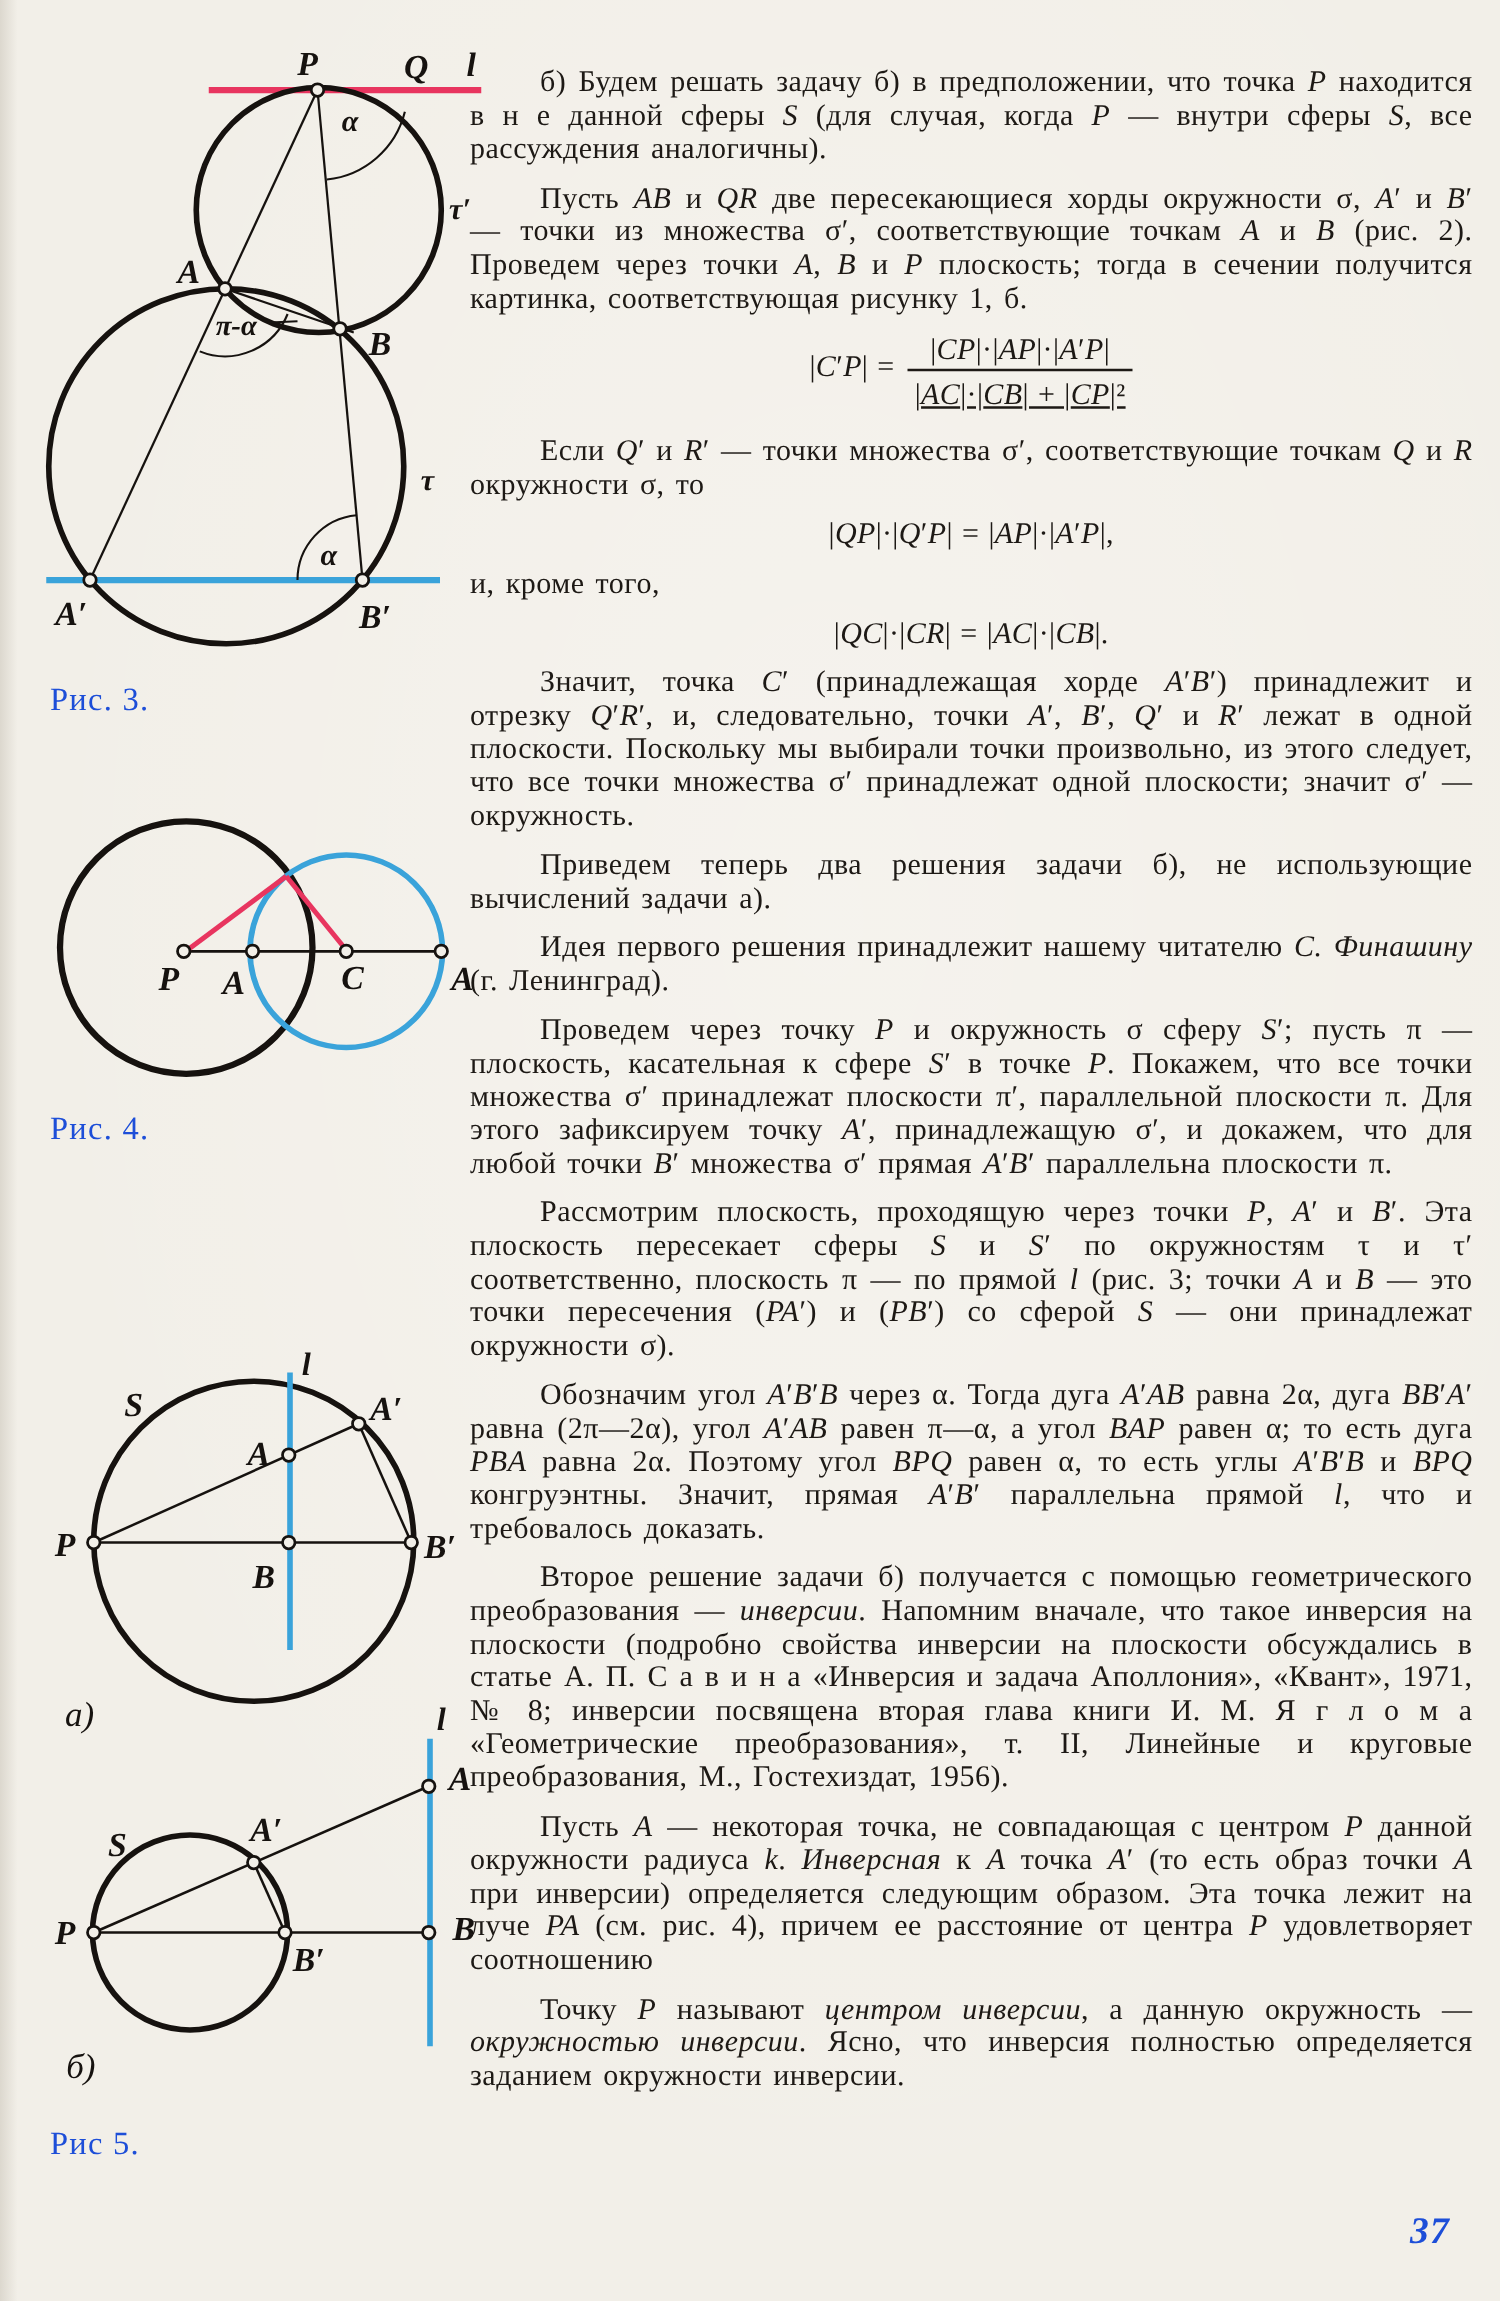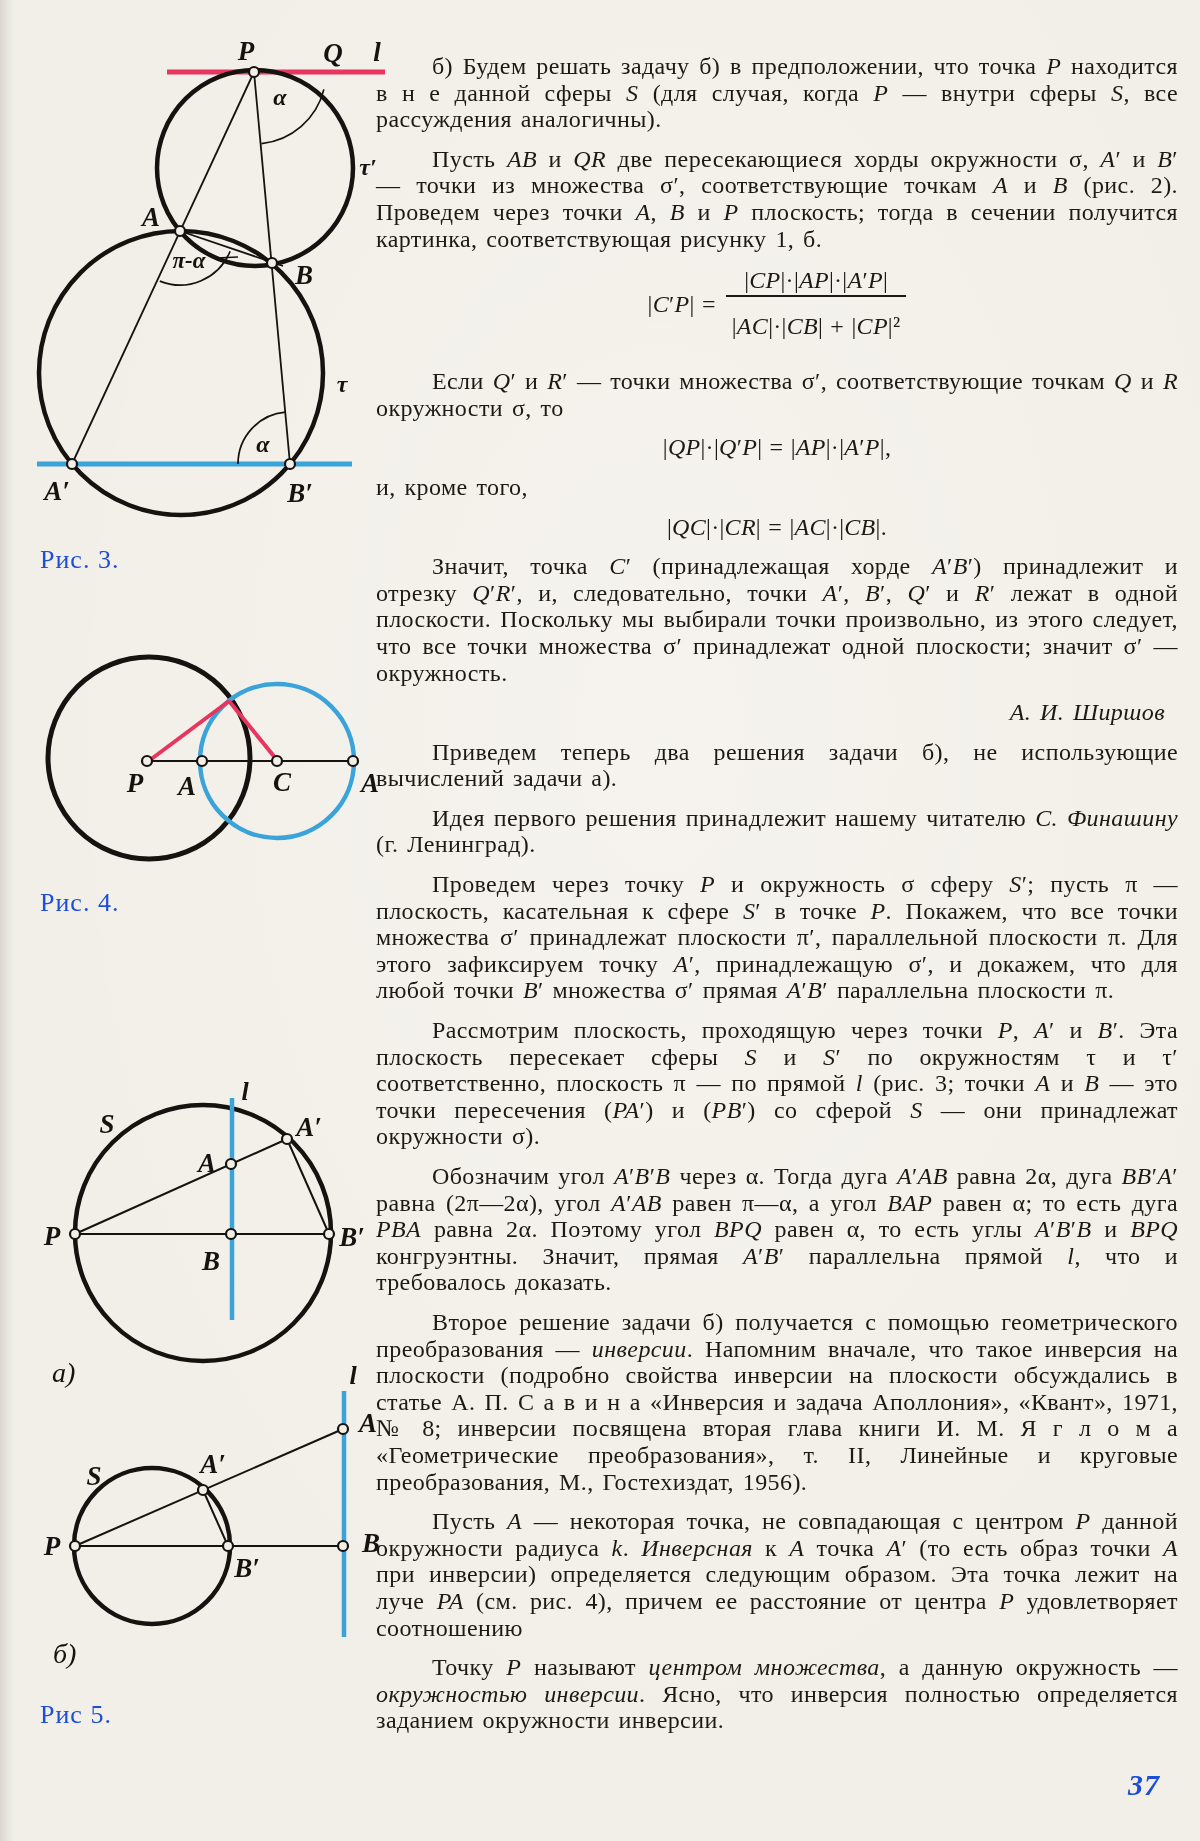--- a/index.html
+++ b/index.html
@@ -20,21 +20,21 @@
     position:absolute;left:363px;top:40px;width:828px;
     font-size:24px;line-height:26.6px;text-align:justify;
     letter-spacing:.4px;word-spacing:2.5px;
   }
   .para{margin:13px;text-indent:56px;}
   .noindent{text-indent:0;}
   .gap-top{margin-top:12px;}
   .formula{margin:7px 0;text-align:center;text-indent:0;font-size:24px;letter-spacing:.3px;word-spacing:1px;}
   .formula i, .para i, .sig i{font-style:italic;}
   .frac{display:inline-block;vertical-align:-22px;text-align:center;line-height:30px;}
-  .frac .den{border-top:2.2px solid #1d1915;padding:14px 6px;}
+  .frac .den{border-top:2.2px solid #1d1915;padding:4px 6px;text-decoration:underline;}
   .frac .num{padding:0 6px;}
   .f1lhs{display:inline-block;margin-right:10px;}
   .sig{text-align:right;font-style:italic;padding-right:26px;text-indent:0;margin:0;}
   .pageno{position:absolute;left:1128px;top:1768px;font-size:30px;font-weight:700;font-style:italic;letter-spacing:1px;color:#1d4ed8;}
 </style>
 </head>
 <body>
 
 <div class="fig" style="left:0;top:30px;">
   <svg width="400" height="500" viewBox="0 30 400 500">
@@ -146,24 +146,23 @@
 
   <div class="formula">
     <span class="f1lhs">|<i>C</i>′<i>P</i>| =</span><span class="frac"><span class="num">|<i>CP</i>|·|<i>AP</i>|·|<i>A</i>′<i>P</i>|</span><span class="den" style="display:block;">|<i>AC</i>|·|<i>CB</i>| + |<i>CP</i>|²</span></span>
   </div>
 
   <p class="para">Если <i>Q</i>′ и <i>R</i>′ — точки множества σ′, соответствующие точкам <i>Q</i> и <i>R</i> окружности σ, то</p>
   <div class="formula">|<i>QP</i>|·|<i>Q</i>′<i>P</i>| = |<i>AP</i>|·|<i>A</i>′<i>P</i>|,</div>
   <p class="para noindent">и, кроме того,</p>
   <div class="formula">|<i>QC</i>|·|<i>CR</i>| = |<i>AC</i>|·|<i>CB</i>|.</div>
   <p class="para">Значит, точка <i>C</i>′ (принадлежащая хорде <i>A</i>′<i>B</i>′) принадлежит и отрезку <i>Q</i>′<i>R</i>′, и, следовательно, точки <i>A</i>′, <i>B</i>′, <i>Q</i>′ и <i>R</i>′ лежат в одной плоскости. Поскольку мы выбирали точки произвольно, из этого следует, что все точки множества σ′ принадлежат одной плоскости; значит σ′ — окружность.</p>
-  <p class="sig">А. И. Ширшов</p>
   <p class="para">Приведем теперь два решения задачи б), не использующие вычислений задачи а).</p>
   <p class="para">Идея первого решения принадлежит нашему читателю <i>С. Финашину</i> (г. Ленинград).</p>
   <p class="para">Проведем через точку <i>P</i> и окружность σ сферу <i>S</i>′; пусть π — плоскость, касательная к сфере <i>S</i>′ в точке <i>P</i>. Покажем, что все точки множества σ′ принадлежат плоскости π′, параллельной плоскости π. Для этого зафиксируем точку <i>A</i>′, принадлежащую σ′, и докажем, что для любой точки <i>B</i>′ множества σ′ прямая <i>A</i>′<i>B</i>′ параллельна плоскости π.</p>
   <p class="para">Рассмотрим плоскость, проходящую через точки <i>P</i>, <i>A</i>′ и <i>B</i>′. Эта плоскость пересекает сферы <i>S</i> и <i>S</i>′ по окружностям τ и τ′ соответственно, плоскость π — по прямой <i>l</i> (рис. 3; точки <i>A</i> и <i>B</i> — это точки пересечения (<i>PA</i>′) и (<i>PB</i>′) со сферой <i>S</i> — они принадлежат окружности σ).</p>
   <p class="para gap-top">Обозначим угол <i>A</i>′<i>B</i>′<i>B</i> через α. Тогда дуга <i>A</i>′<i>AB</i> равна 2α, дуга <i>BB</i>′<i>A</i>′ равна (2π—2α), угол <i>A</i>′<i>AB</i> равен π—α, а угол <i>BAP</i> равен α; то есть дуга <i>PBA</i> равна 2α. Поэтому угол <i>BPQ</i> равен α, то есть углы <i>A</i>′<i>B</i>′<i>B</i> и <i>BPQ</i> конгруэнтны. Значит, прямая <i>A</i>′<i>B</i>′ параллельна прямой <i>l</i>, что и требовалось доказать.</p>
   <p class="para">Второе решение задачи б) получается с помощью геометрического преобразования — <i>инверсии</i>. Напомним вначале, что такое инверсия на плоскости (подробно свойства инверсии на плоскости обсуждались в статье А. П. С а в и н а  «Инверсия и задача Аполлония», «Квант», 1971, № 8; инверсии посвящена вторая глава книги И. М. Я г л о м а «Геометрические преобразования», т. II, Линейные и круговые преобразования, М., Гостехиздат, 1956).</p>
   <p class="para">Пусть <i>A</i> — некоторая точка, не совпадающая с центром <i>P</i> данной окружности радиуса <i>k</i>. <i>Инверсная</i> к <i>A</i> точка <i>A</i>′ (то есть образ точки <i>A</i> при инверсии) определяется следующим образом. Эта точка лежит на луче <i>PA</i> (см. рис. 4), причем ее расстояние от центра <i>P</i> удовлетворяет соотношению</p>
-  <p class="para">Точку <i>P</i> называют <i>центром множества</i>, а данную окружность — <i>окружностью инверсии</i>. Ясно, что инверсия полностью определяется заданием окружности инверсии.</p>
+  <p class="para">Точку <i>P</i> называют <i>центром инверсии</i>, а данную окружность — <i>окружностью инверсии</i>. Ясно, что инверсия полностью определяется заданием окружности инверсии.</p>
 </div>
 
 <div class="pageno">37</div>
 
 </body></html>

